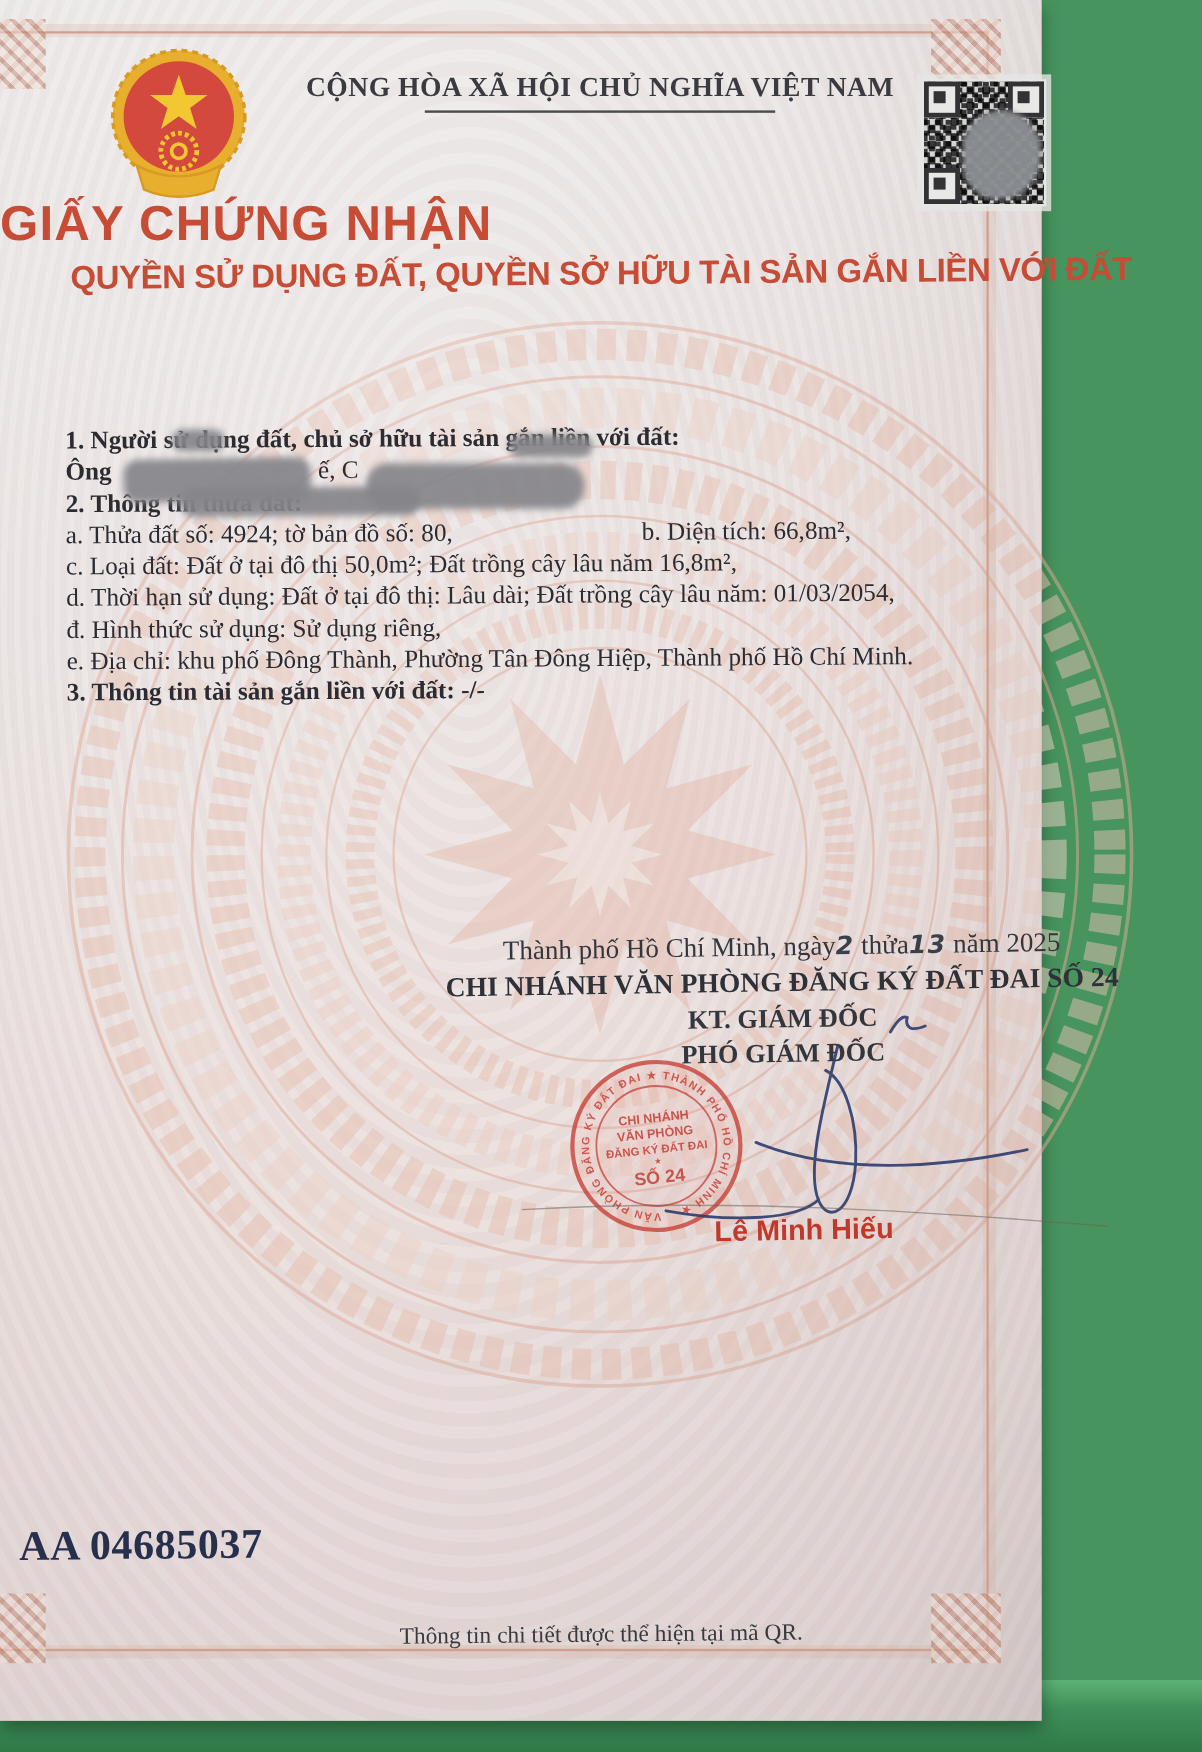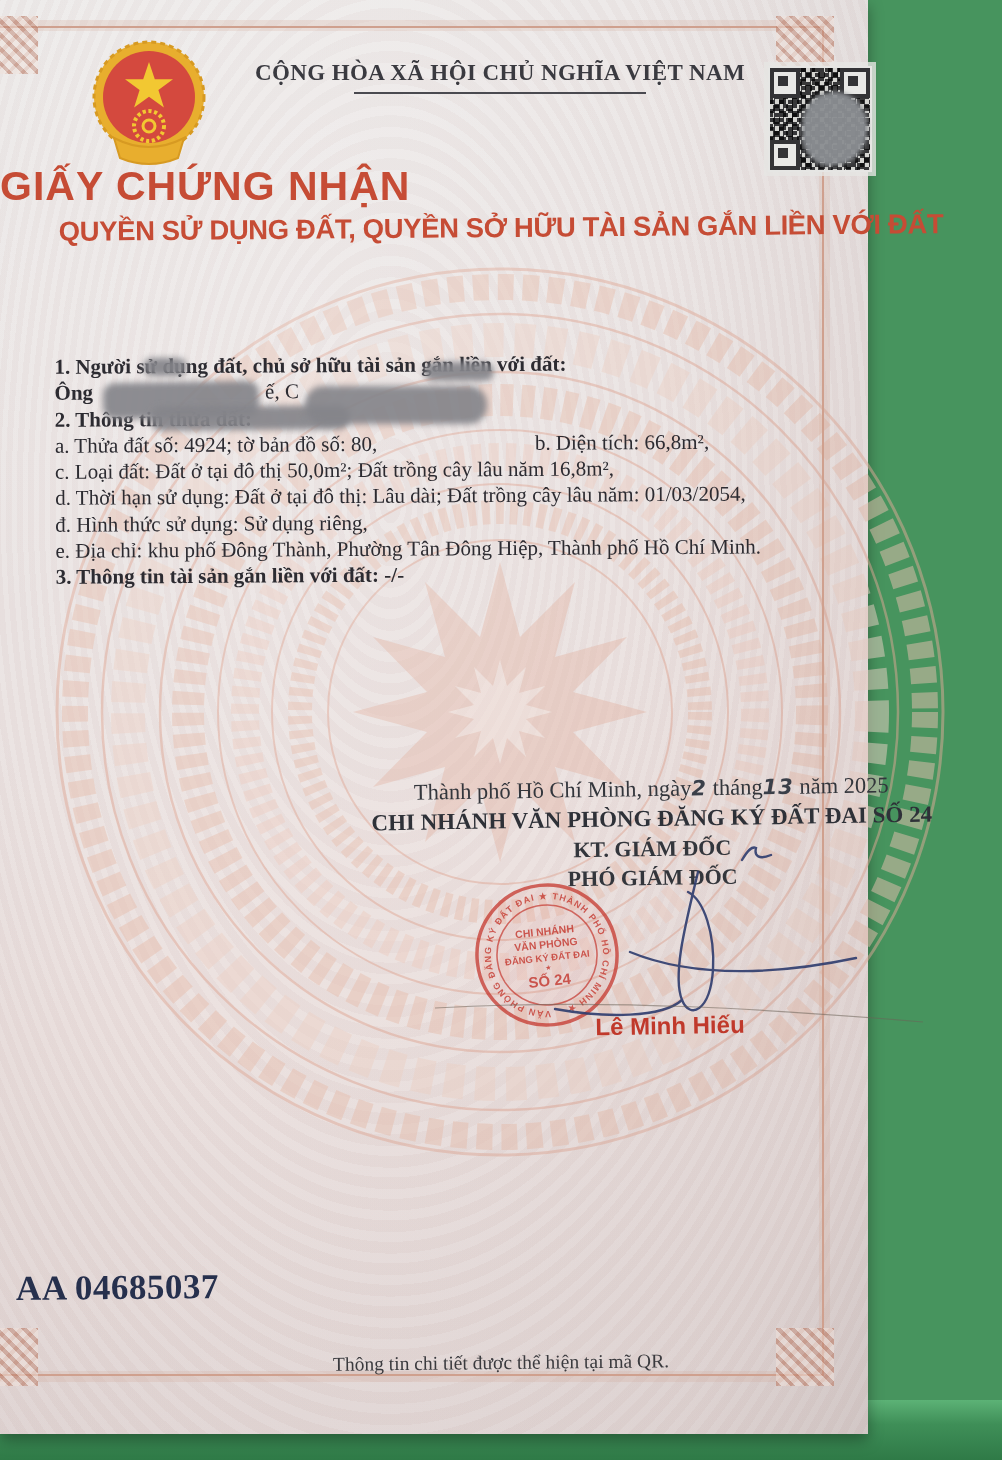--- a/index.html
+++ b/index.html
@@ -163,21 +163,21 @@
 
     <div class="redact" style="left:103px;top:382px;width:156px;height:36px;transform:rotate(-1deg);"></div>
     <div class="redact" style="left:150px;top:406px;width:200px;height:24px;transform:rotate(-.5deg);"></div>
     <div class="redact" style="left:305px;top:386px;width:182px;height:38px;border-radius:18px;"></div>
     <div class="redact" style="left:143px;top:358px;width:44px;height:18px;"></div>
     <div class="redact" style="left:424px;top:362px;width:70px;height:19px;"></div>
 
     <div id="sign-block">
       <div class="date">
         <span>Thành phố Hồ Chí Minh, ngày</span><span class="hand">2</span>
-        <span>tháng</span><span class="hand">13</span>
+        <span>thửa</span><span class="hand">13</span>
         <span>năm 2025</span>
       </div>
       <div class="office">CHI NHÁNH VĂN PHÒNG ĐĂNG KÝ ĐẤT ĐAI SỐ 24</div>
       <div class="kt">KT. GIÁM ĐỐC</div>
       <div class="deputy">PHÓ GIÁM ĐỐC</div>
     </div>
 
     <svg id="seal" width="150" height="150" viewBox="0 0 150 150">
       <circle cx="75" cy="75" r="70" fill="rgba(222,120,110,0.10)"></circle>
       <circle cx="75" cy="75" r="70" fill="none" stroke="#c5372e" stroke-width="3.5" opacity=".85"></circle>

